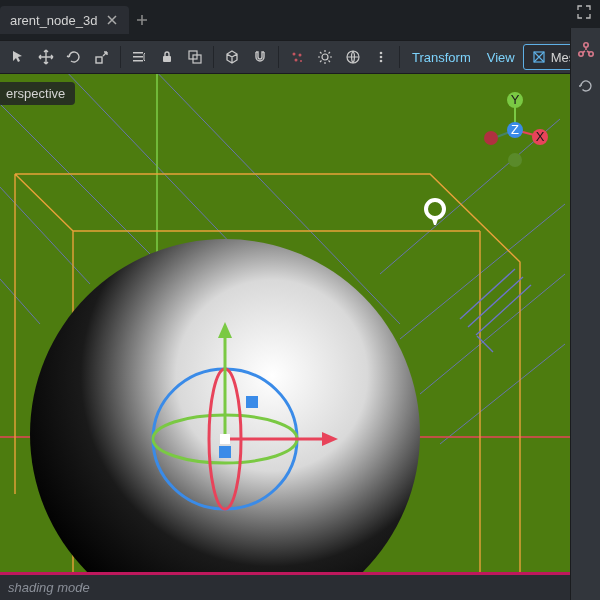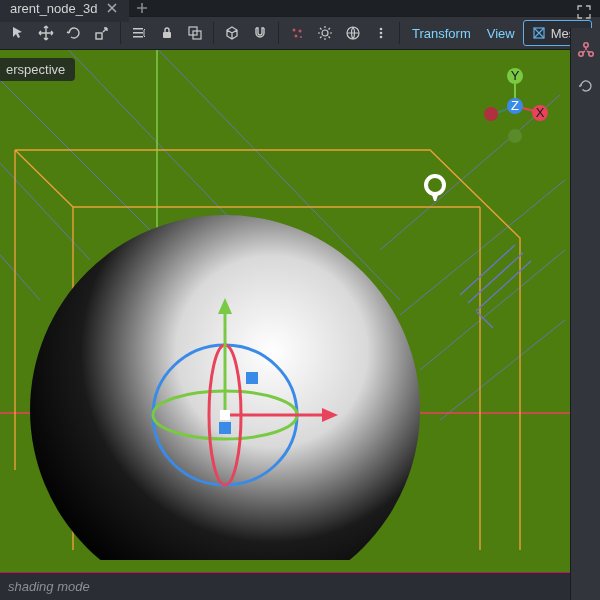--- a/index.html
+++ b/index.html
@@ -1,32 +1,32 @@
 <!DOCTYPE html>
 <html><head>
 <meta charset="utf-8">
 <style>
 *{margin:0;padding:0;box-sizing:border-box;font-family:"Segoe UI",Arial,sans-serif;font-size:13px;user-select:none}
 html,body{width:600px;height:600px;overflow:hidden;background:#222529}
-.tabbar{height:16px;background:#1d2024;display:flex;align-items:center;position:relative}
+.tabbar{height:40px;background:#1d2024;display:flex;align-items:center;position:relative}
 .tab{height:28px;display:flex;align-items:center;gap:8px;padding:0 10px;background:#2a2d33;color:#d4d4d4;border-radius:4px 4px 0 0}
 .tab .close{width:14px;height:14px;display:flex;align-items:center;justify-content:center;color:#aaa}
 .addtab{width:26px;height:26px;display:flex;align-items:center;justify-content:center;color:#888}
 .expand{position:absolute;right:8px;top:4px;color:#bbb}
 .toolbar{height:34px;background:#32363c;border-top:1px solid #1a1c1f;border-bottom:1px solid #1a1c1f;display:flex;align-items:center;padding:0 4px;gap:0}
 .tbtn{width:28px;height:28px;display:flex;align-items:center;justify-content:center;color:#c8c8c8;border-radius:3px}
 .tsep{width:1px;height:22px;background:#22252a;margin:0 4px}
 .tlbl{color:#7dd3fc;padding:0 8px;height:28px;display:flex;align-items:center}
 .tmode{display:flex;align-items:center;gap:5px;background:#2a2d33;border:1px solid #5fb0e6;border-radius:3px;padding:2px 8px;height:26px;color:#d4d4d4}
 .viewport{position:relative;width:570px;height:558px;background:#4d7c0f;overflow:hidden}
 .badge{position:absolute;left:0;top:8px;background:rgba(32,34,38,.82);color:#d4d4d4;padding:4px 10px 4px 6px;border-radius:0 4px 4px 0}
 .navgiz{position:absolute;right:18px;top:16px}
 .sidebar{position:absolute;right:0;top:28px;width:30px;height:572px;background:#32363c;border-left:1px solid #1a1c1f;display:flex;flex-direction:column;align-items:center;padding-top:10px;gap:12px}
 .sideic{width:24px;height:24px;display:flex;align-items:center;justify-content:center;color:#b0b4ba}
-.status{position:absolute;left:0;bottom:0;width:570px;height:28px;background:#2a2d33;border-top:1px solid #be185d;color:#8a8f98;display:flex;align-items:center;padding-left:8px;font-style:italic}
+.status{position:absolute;left:0;bottom:0;width:570px;height:28px;background:#2a2d33;border-top:3px solid #be185d;color:#8a8f98;display:flex;align-items:center;padding-left:8px;font-style:italic}
 svg{display:block}
 </style>
 </head>
 <body>
 
 <div class="tabbar">
   <div class="tab">
     <span>arent_node_3d</span>
     <span class="close">
       <svg width="10" height="10" viewBox="0 0 10 10">

